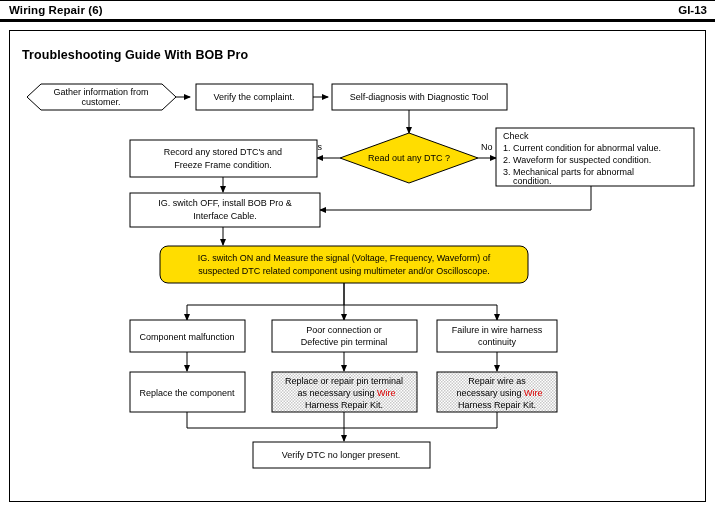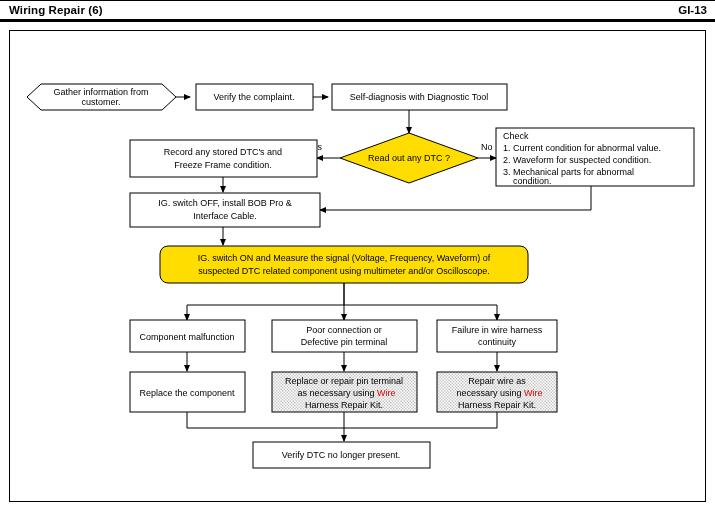--- a/index.html
+++ b/index.html
@@ -119,20 +119,21 @@
 
 <div id="page">
 
   <div id="header">
     <span class="hdr-left">Wiring Repair (6)</span>
     <span class="hdr-right">GI-13</span>
   </div>
 
   <div id="frame"></div>
 
+  <div id="chart-title">Troubleshooting Guide With BOB Pro</div>
 
   <svg id="flow" viewBox="0 0 715 511">
     <defs>
       <marker id="arrow" markerWidth="7" markerHeight="7" refX="6" refY="3" orient="auto" markerUnits="userSpaceOnUse">
         <path d="M0,0 L7,3 L0,6 z" fill="#000000"></path>
       </marker>
       <pattern id="hatchpat" patternUnits="userSpaceOnUse" width="3" height="3">
         <rect width="3" height="3" fill="#ffffff"></rect>
         <rect width="1.5" height="1.5" fill="#c9c9c9"></rect>
         <rect x="1.5" y="1.5" width="1.5" height="1.5" fill="#c9c9c9"></rect>

